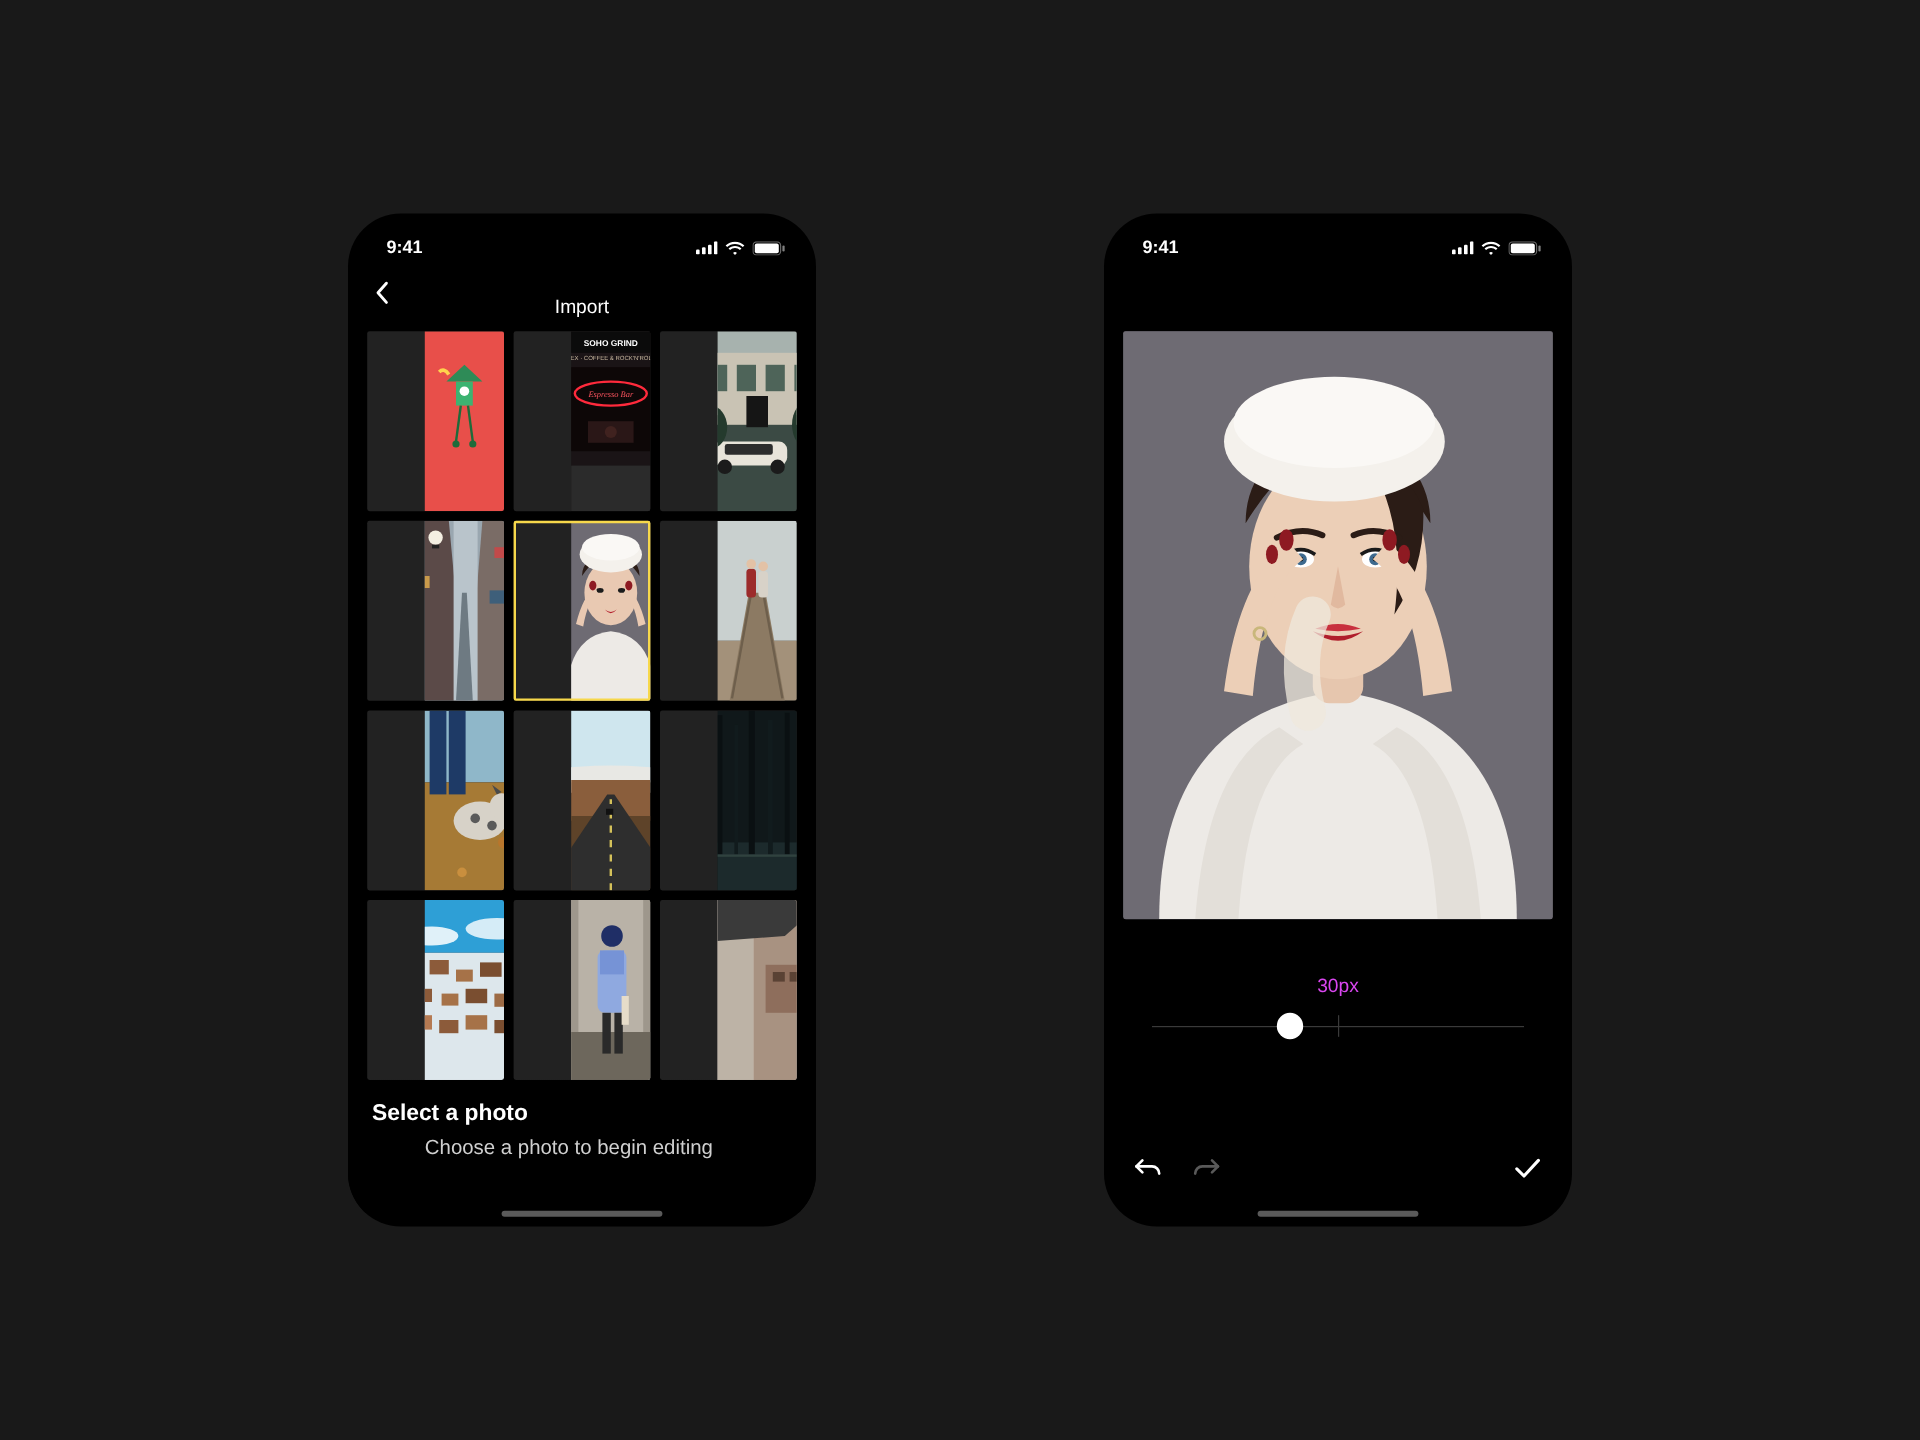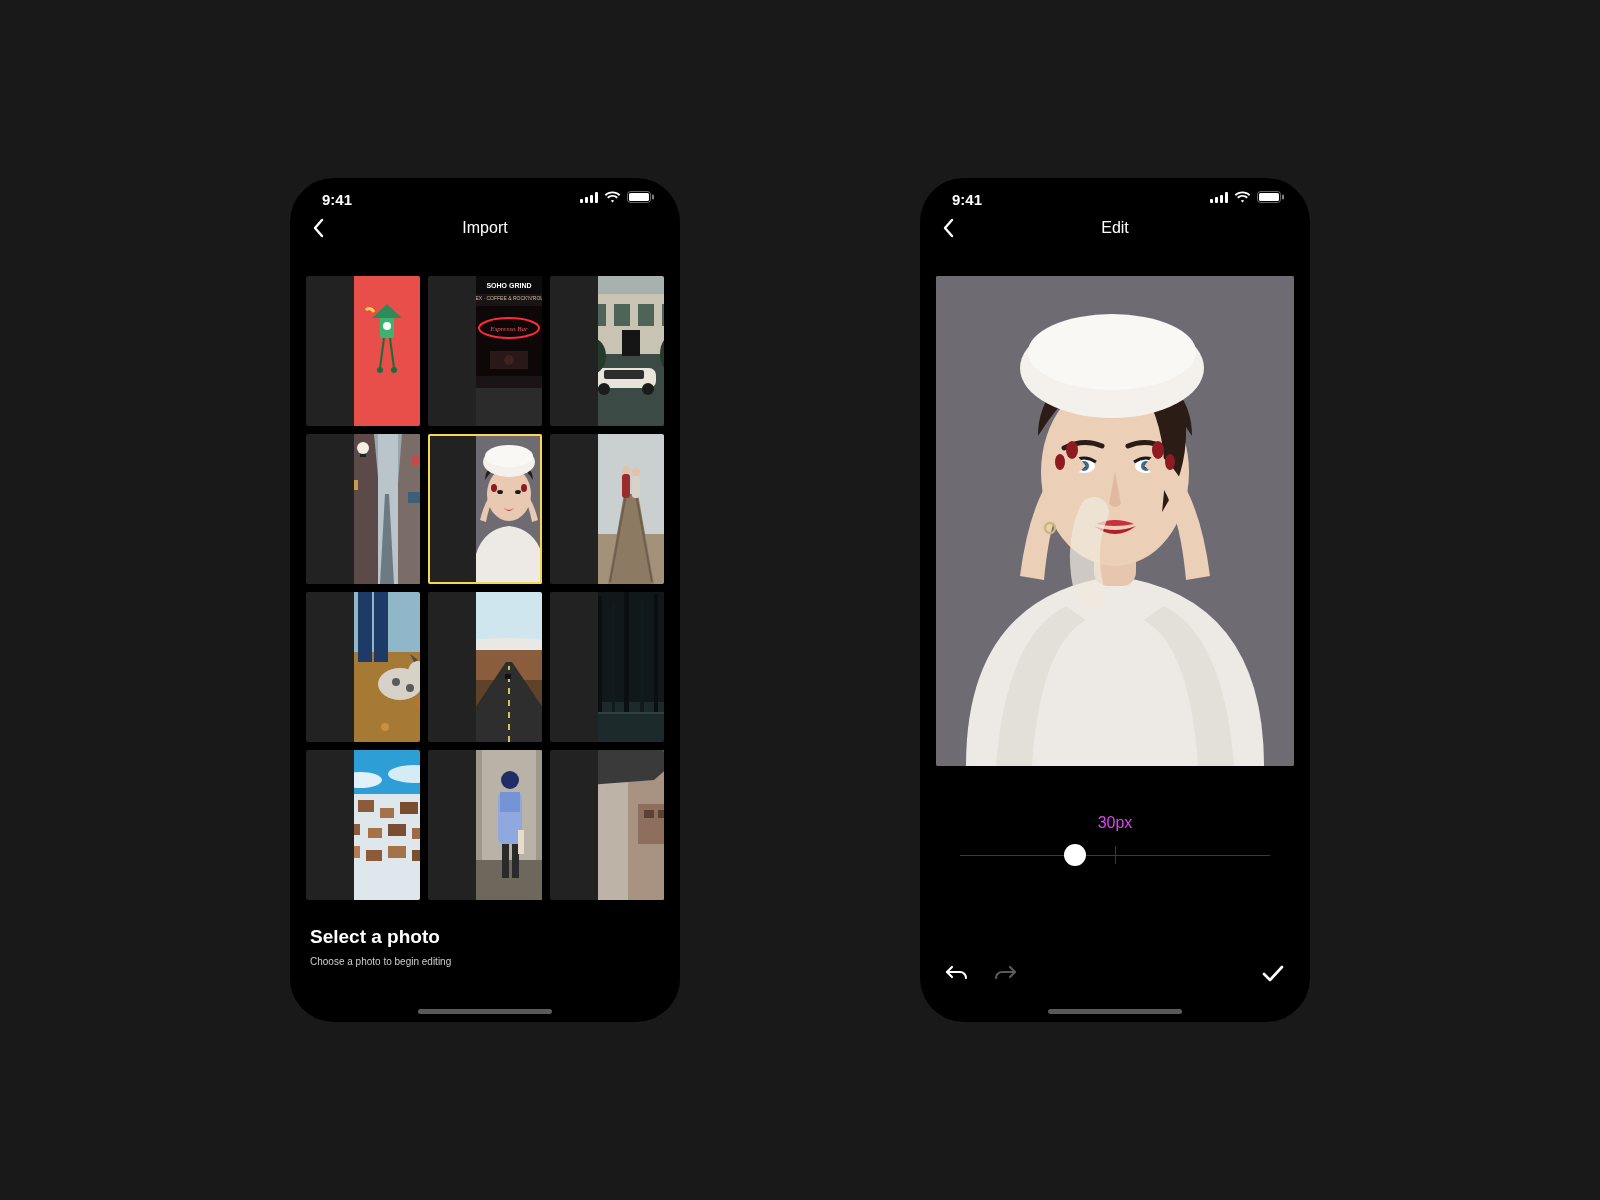--- a/index.html
+++ b/index.html
@@ -27,36 +27,36 @@
   }
   .phone.left  { left: 290px; }
   .phone.right { left: 920px; }
 
   
   .status-bar {
     position: absolute;
     top: 0; left: 0; right: 0;
     height: 44px;
     display: flex;
-    align-items: flex-start;
+    align-items: center;
     justify-content: space-between;
     padding: 13px 26px 0 32px;
     font-size: 15px;
     font-weight: 600;
   }
   .status-right { display: flex; align-items: center; gap: 6px; }
   .status-right svg { display: block; }
 
   
   .nav-bar {
     position: absolute;
-    top: 28px; left: 0; right: 0;
+    top: 44px; left: 0; right: 0;
     height: 44px;
     display: flex;
-    align-items: center;
+    align-items: flex-end;
     justify-content: center;
   }
   .nav-back {
     position: absolute;
     left: 14px;
     top: 50%;
     transform: translateY(-50%);
     width: 28px; height: 28px;
     display: flex; align-items: center; justify-content: center;
   }
@@ -88,21 +88,21 @@
   .thumb svg { width: 100%; height: 100%; display: block; }
 
   
   .prompt {
     position: absolute;
     left: 0; right: 0; bottom: 11px;
     padding: 18px 20px 44px 20px;
     background: linear-gradient(to bottom, rgba(0,0,0,0) 0%, rgba(0,0,0,0.85) 28%, #000 60%);
   }
   .prompt h2 { font-size: 19px; font-weight: 600; margin-bottom: 8px; }
-  .prompt p  { font-size: 10px; color: #cfcfcf; }
+  .prompt p  { font-size: 17px; color: #cfcfcf; margin-left: 44px; }
 
   .home-indicator {
     position: absolute;
     bottom: 8px;
     left: 50%;
     transform: translateX(-50%);
     width: 134px; height: 5px;
     background: #5a5a5a;
     border-radius: 3px;
   }
@@ -422,28 +422,20 @@
             <path d="M8.5 2.3c2.5 0 4.8 1 6.5 2.6l1.3-1.3C14.3 1.6 11.5.5 8.5.5S2.7 1.6.7 3.6L2 4.9C3.7 3.3 6 2.3 8.5 2.3zm0 3.4c1.6 0 3 .6 4.1 1.7l1.3-1.3c-1.4-1.4-3.3-2.2-5.4-2.2S4.5 4.7 3.1 6.1l1.3 1.3c1.1-1.1 2.5-1.7 4.1-1.7zm0 3.4c.6 0 1.2.3 1.6.7l-1.6 1.6-1.6-1.6c.4-.4 1-.7 1.6-.7z" fill="#fff"></path>
           </svg>
         <svg width="27" height="12" viewBox="0 0 27 12">
             <rect x="0.5" y="0.5" width="23" height="11" rx="3" fill="none" stroke="#fff" stroke-opacity="0.4"></rect>
             <rect x="2" y="2" width="20" height="8" rx="1.6" fill="#fff"></rect>
             <rect x="25" y="3.5" width="2" height="5" rx="1" fill="#fff" fill-opacity="0.5"></rect>
           </svg>
       </span>
     </div>
 
-    <div class="nav-bar">
-      <span class="nav-back">
-        <svg width="12" height="20" viewBox="0 0 12 20">
-            <path d="M10 2 L3 10 L10 18" stroke="#fff" stroke-width="2.4" fill="none" stroke-linecap="round" stroke-linejoin="round"></path>
-          </svg>
-      </span>
-      <span class="nav-title">Edit</span>
-    </div>
 
     <div class="edit-canvas">
       <svg viewBox="0 0 358 490" preserveAspectRatio="xMidYMid slice">
         <rect width="358" height="490" fill="#6E6B73"></rect>
 
         <path d="M30 490 Q30 320 179 300 Q328 320 328 490 Z" fill="#EDEAE6"></path>
         <path d="M60 490 Q70 360 130 330 L150 344 Q104 370 96 490 Z" fill="#E3DFD9"></path>
         <path d="M298 490 Q288 360 228 330 L208 344 Q254 370 262 490 Z" fill="#E3DFD9"></path>
 
         <rect x="158" y="266" width="42" height="44" rx="14" fill="#E6C6AE"></rect>

